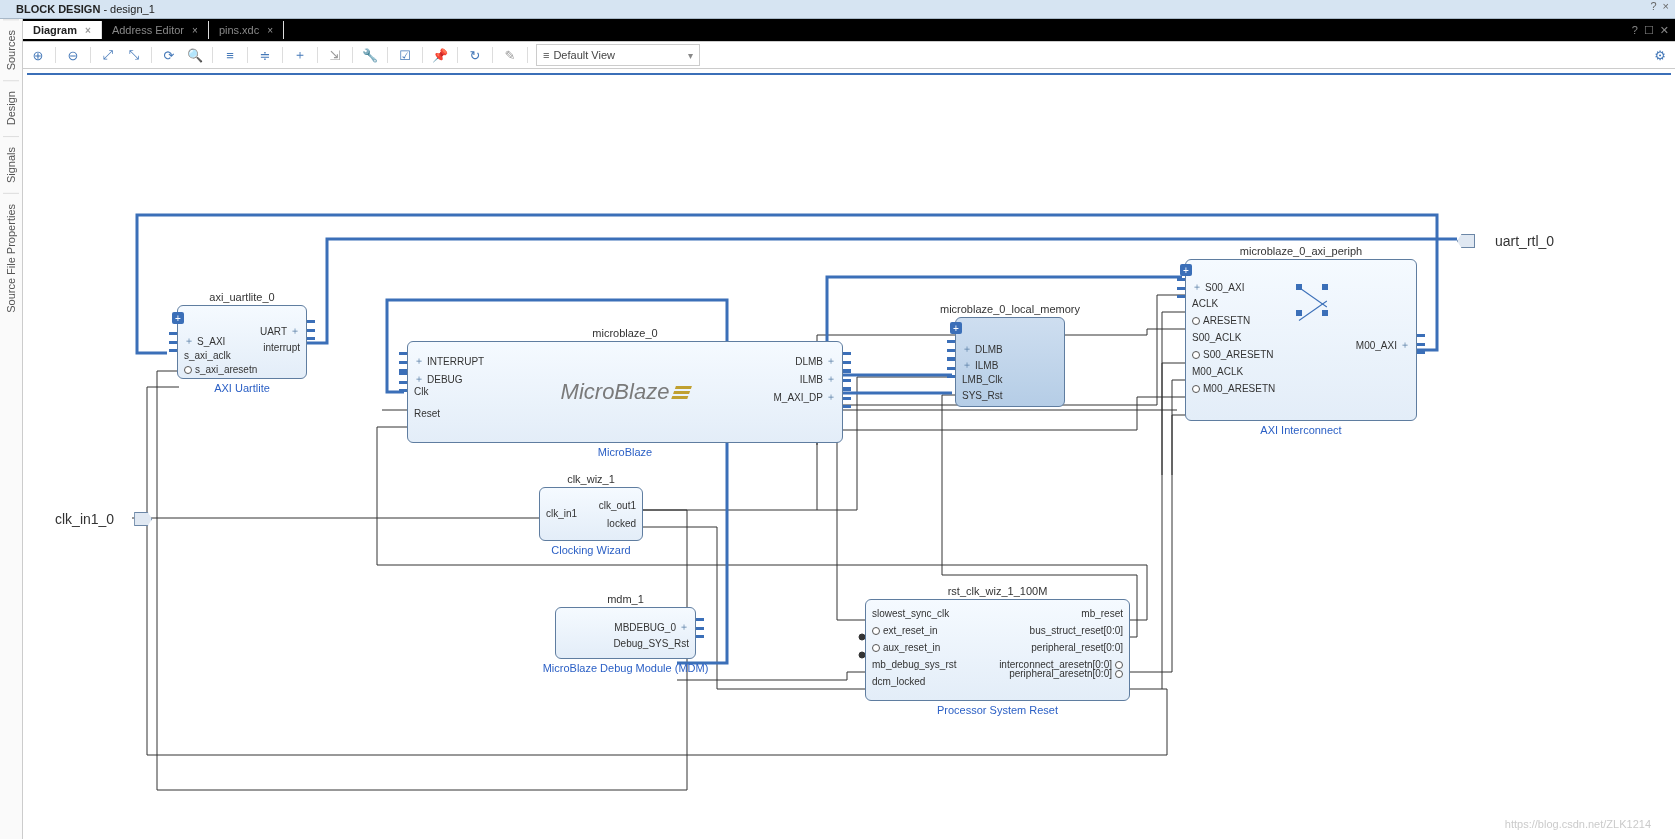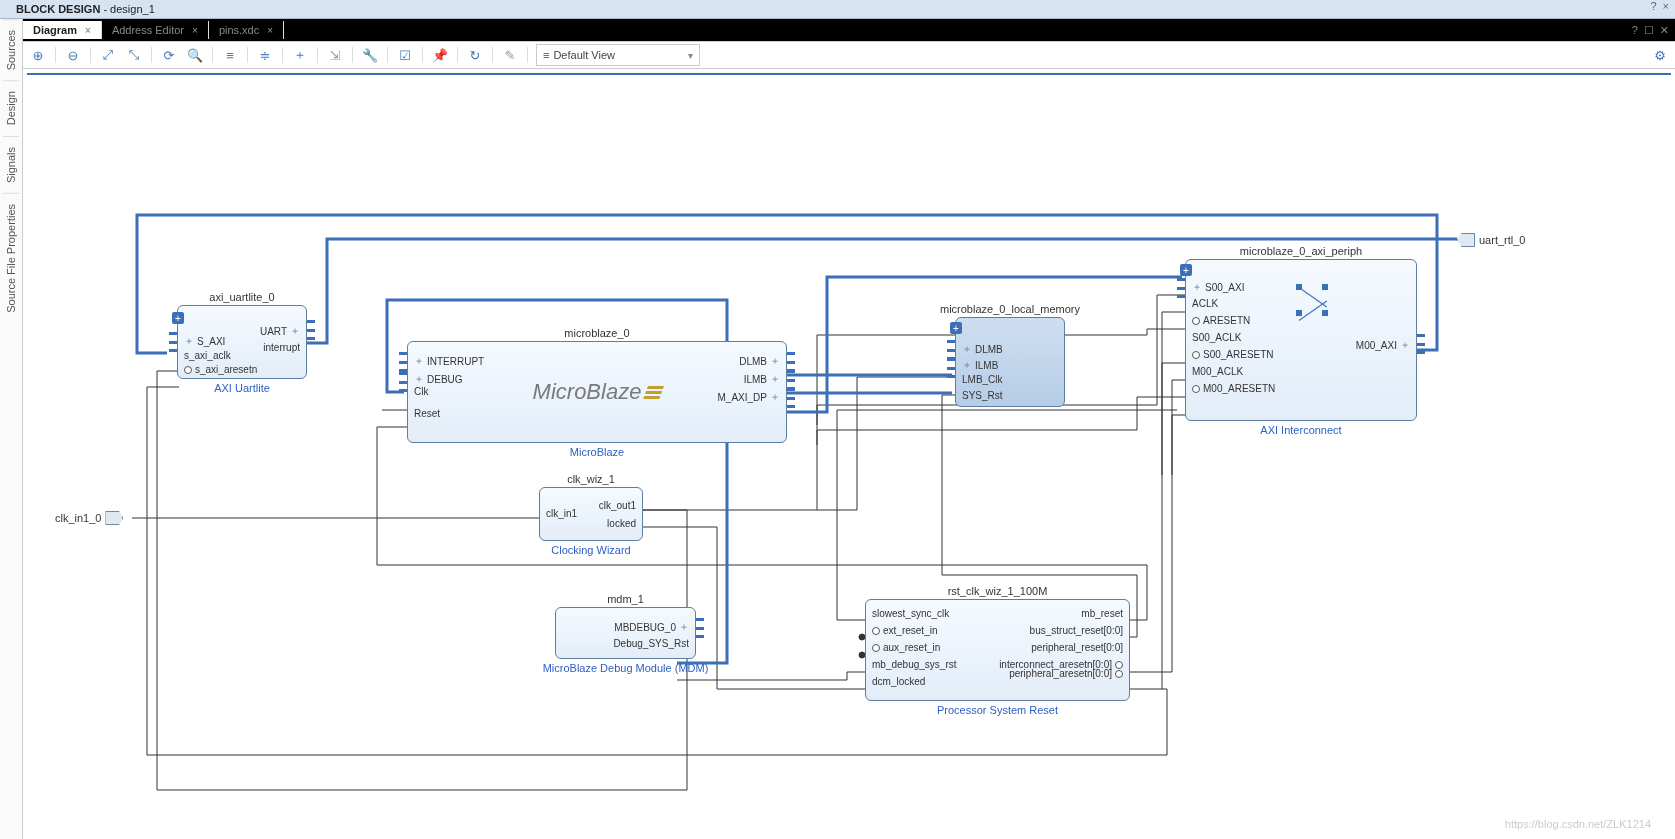--- a/index.html
+++ b/index.html
@@ -17,21 +17,21 @@
 .tab .x{color:#999;font-size:10px;margin-left:4px;}
 .tabbar-right{position:absolute;right:6px;display:flex;gap:6px;color:#888;font-size:11px;}
 .toolbar{height:26px;border-bottom:1px solid #ccc;display:flex;align-items:center;padding:0 6px;gap:8px;background:#fff;}
 .tbtn{width:18px;height:18px;display:inline-flex;align-items:center;justify-content:center;color:#4478b8;font-size:13px;cursor:pointer;}
 .tbtn.gray{color:#999;}
 .sep{width:1px;height:16px;background:#ddd;}
 .viewsel{border:1px solid #ccc;height:20px;display:flex;align-items:center;padding:0 6px;font-size:11px;color:#444;min-width:150px;position:relative;}
 .viewsel::after{content:"▾";position:absolute;right:6px;color:#888;font-size:10px;}
 .toolbar .gear-right{margin-left:auto;}
 .canvas{flex:1;position:relative;overflow:hidden;border-top:2px solid #3b6fb8;margin:4px;}
-.port-ext{position:absolute;display:flex;align-items:center;gap:4px;font-size:11px;color:#333;}
+.port-ext{position:absolute;display:flex;align-items:center;gap:20px;font-size:14px;color:#333;}
 .port-shape{width:16px;height:12px;background:#e0e8f2;border:1px solid #6b86a6;clip-path:polygon(0 0,75% 0,100% 50%,75% 100%,0 100%);}
 .port-shape.right{clip-path:polygon(0 50%,25% 0,100% 0,100% 100%,25% 100%);}
 .blk{position:absolute;}
 .blk .title{text-align:center;font-size:11px;color:#333;margin-bottom:2px;}
 .blk .body{border:1px solid #5f7da0;border-radius:6px;background:linear-gradient(#f5faff,#e3edf8);position:relative;}
 .blk .body.mem{background:linear-gradient(#cedef0,#b5cde6);}
 .blk .sub{text-align:center;font-size:11px;color:#2a5fc5;margin-top:3px;}
 .pin-l,.pin-r{position:absolute;font-size:10px;color:#333;display:flex;align-items:center;gap:3px;white-space:nowrap;}
 .pin-l{left:6px;}
 .pin-r{right:6px;}
@@ -212,21 +212,21 @@
           <div class="busport" style="right:-9px;top:14px;">
               <div></div>
               <div></div>
               <div></div>
             </div>
           <div class="pin-r" style="top:36px;">interrupt</div>
         </div>
         <div class="sub">AXI Uartlite</div>
       </div>
 
-      <div class="blk" style="left:380px;top:252px;width:380px;">
+      <div class="blk" style="left:380px;top:252px;width:436px;">
         <div class="title">microblaze_0</div>
         <div class="body" style="height:100px;">
           <div class="busport" style="left:-9px;top:10px;">
               <div></div>
               <div></div>
               <div></div>
             </div>
           <div class="busport" style="left:-9px;top:30px;">
               <div></div>
               <div></div>

